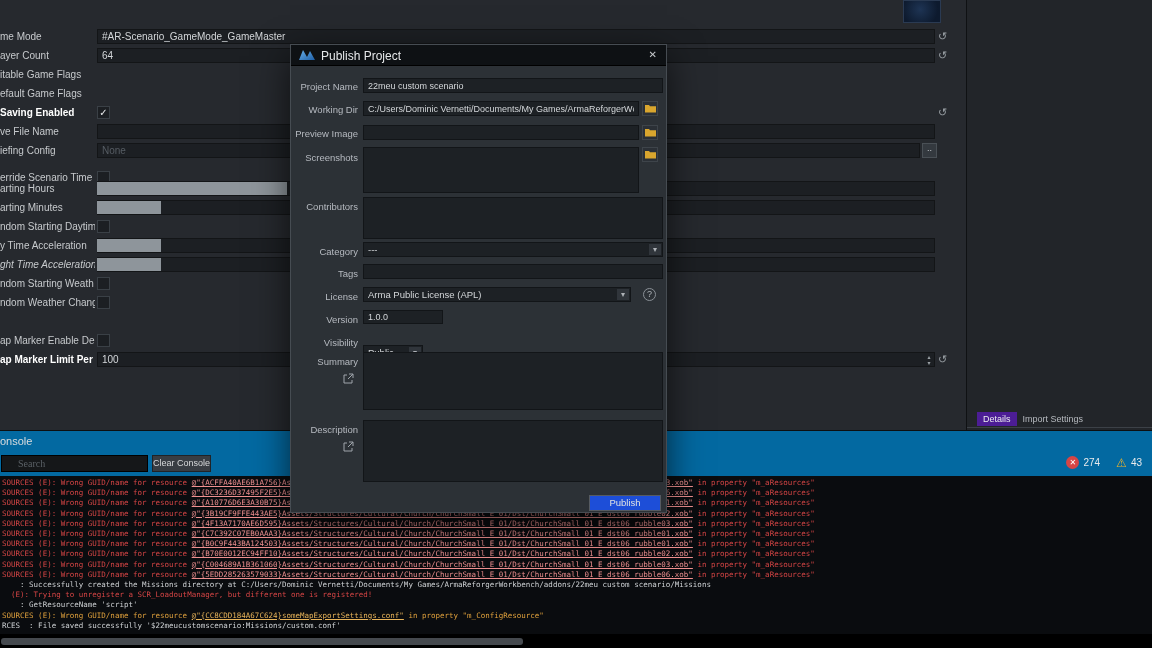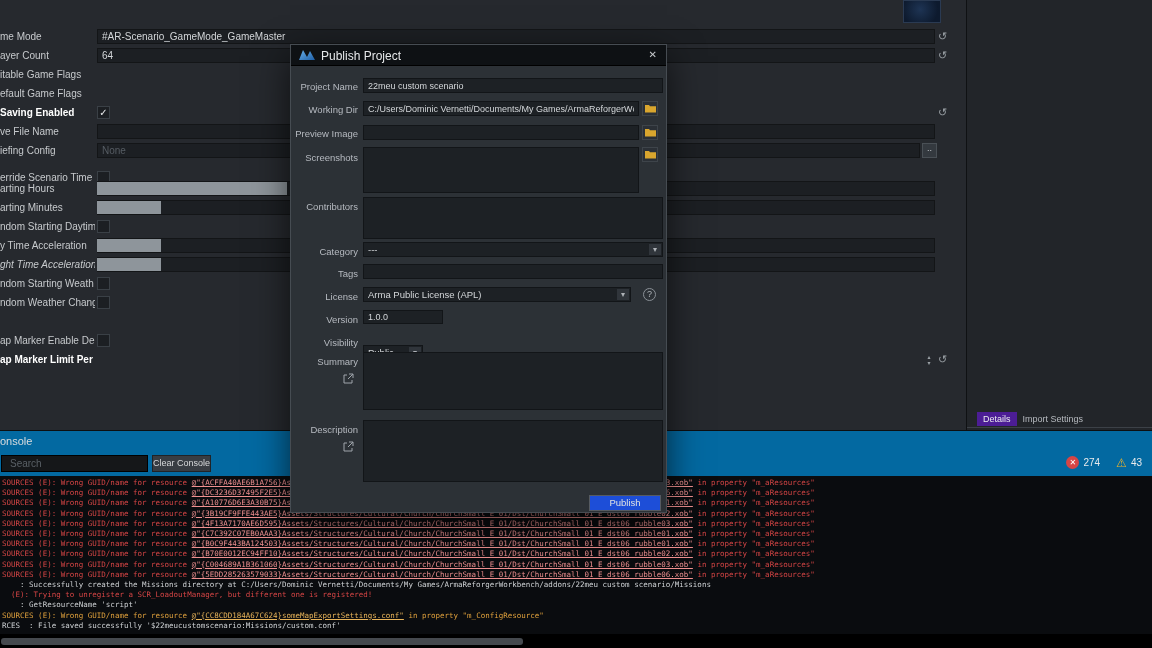--- a/index.html
+++ b/index.html
@@ -38,21 +38,21 @@
   .right-panel{position:absolute;left:966px;top:0;width:186px;height:430px;background:#222529;border-left:1px solid #0f1113}
   .rtabs{position:absolute;left:10px;top:412px;height:15px;font-size:9px;white-space:nowrap}
   .rtab{display:inline-block;padding:2px 6px;color:#b5b9be}
   .rtab.active{background:#4c1d95;color:#e9ebed}
   .rtabline{position:absolute;left:0;top:427px;width:186px;height:1px;background:#3c4147}
 
   
   .console{position:absolute;left:0;top:430px;width:1152px;height:204px;background:#0369a1;border-top:1px solid #0d0f11}
   .console-title{position:absolute;left:0;top:4px;font-size:11px;color:#dadcde}
   .console-search{position:absolute;left:1px;top:24px;width:147px;height:17px;background:#151719;border:1px solid #000;
-    color:#d0d3d6;font-size:10px;padding:0 8px;font-family:Liberation Sans, sans-serif}
+    color:#d0d3d6;font-size:10px;padding:0 16px;font-family:Liberation Serif, serif}
   .console-search::placeholder{color:#5a6066}
   .console-clear{position:absolute;left:152px;top:24px;width:59px;height:17px;background:#383d43;border:1px solid #202327;
     color:#d6d8da;font-size:9px;text-align:center;line-height:15px;white-space:nowrap;overflow:hidden}
   .badges{position:absolute;right:10px;top:25px;display:flex;align-items:center;gap:4px;font-size:10px;color:#e8eaec}
   .badge-err-icon{display:inline-block;width:13px;height:13px;border-radius:50%;background:var(--error-red);
     color:#fff;font-size:8px;line-height:13px;text-align:center}
   .badge-warn-icon{color:var(--warning-yellow);font-size:12px;margin-left:12px;line-height:12px}
   .console-log{position:absolute;left:0;top:45px;width:1152px;height:159px;background:#0a0c0f;overflow:hidden;
     font-family:"DejaVu Sans Mono",monospace;font-size:7.5px;padding:2px 0 0 2px}
   .log-line{white-space:pre;line-height:10.2px}
@@ -164,20 +164,21 @@
       <div class="prow" style="top: 280px;">
         <div class="plabel">ndom Weather Chang</div>
         <div class="pcheck"></div>
       </div>
       <div class="prow" style="top: 318px;">
         <div class="plabel">ap Marker Enable Dele</div>
         <div class="pcheck"></div>
       </div>
       <div class="prow" style="top: 337px;">
         <div class="plabel bold">ap Marker Limit Per</div>
+        <div class="pfield">100</div>
         <div class="pspin">
           <div>▴</div>
           <div>▾</div>
         </div>
         <div class="preset">↺</div>
       </div>
     </div>
 
   <div class="right-panel">
     <div class="rtabs">

